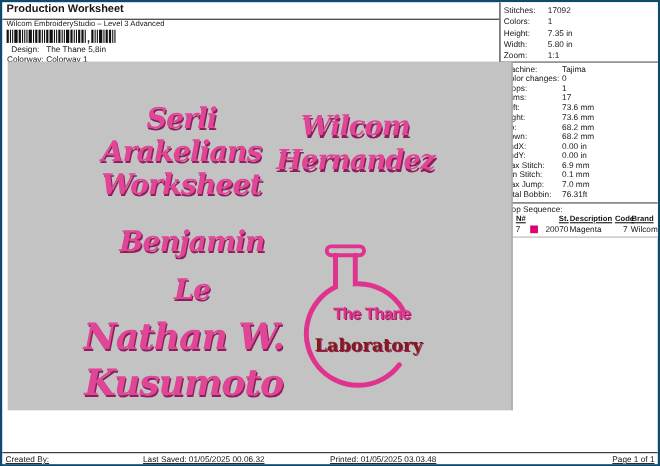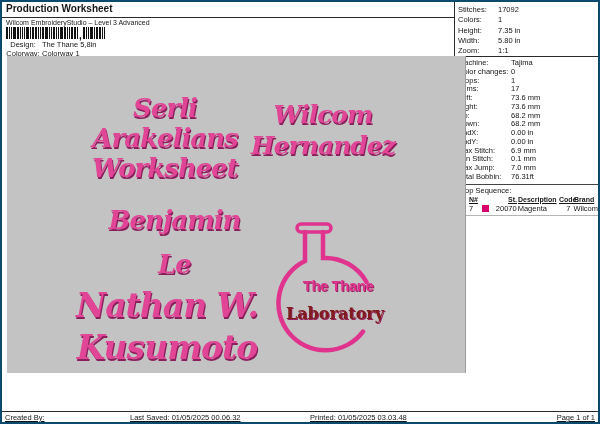--- a/index.html
+++ b/index.html
@@ -62,21 +62,21 @@
           text-shadow:1px 1px 0 #95225f;font-family:"Liberation Sans",sans-serif;}
   .flask-line2{position:absolute;left:279px;top:248px;width:104px;
           font-size:16px;font-weight:bold;color:#7f1d1d;
           text-shadow:1px 1px 0 #95225f;font-family:"DejaVu Serif",serif;}
 
   
   .footer-rule{position:absolute;left:0;top:409px;width:596px;height:1px;background:#2a2a2a;}
   .ft{position:absolute;top:411px;font-size:7.5px;white-space:nowrap;text-decoration:underline;}
   #ft-created{left:3px;}
   #ft-saved{left:128px;}
-  #ft-printed{left:308px;}
+  #ft-printed{left:298px;}
   #ft-page{right:3px;text-align:right;}
 </style>
 </head>
 <body>
 
 <div class="page">
 
   <div class="ws-title">Production Worksheet</div>
   <div class="title-rule"></div>
   <div class="ws-subtitle">Wilcom EmbroideryStudio – Level 3 Advanced</div>

